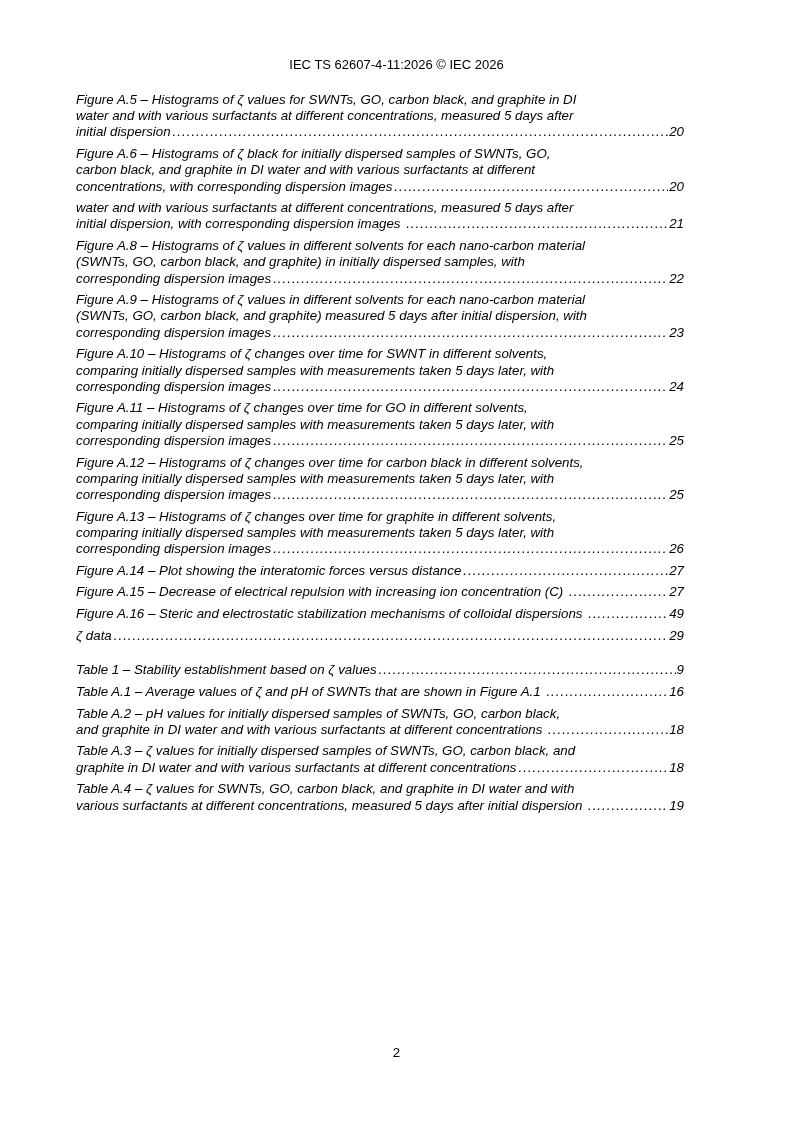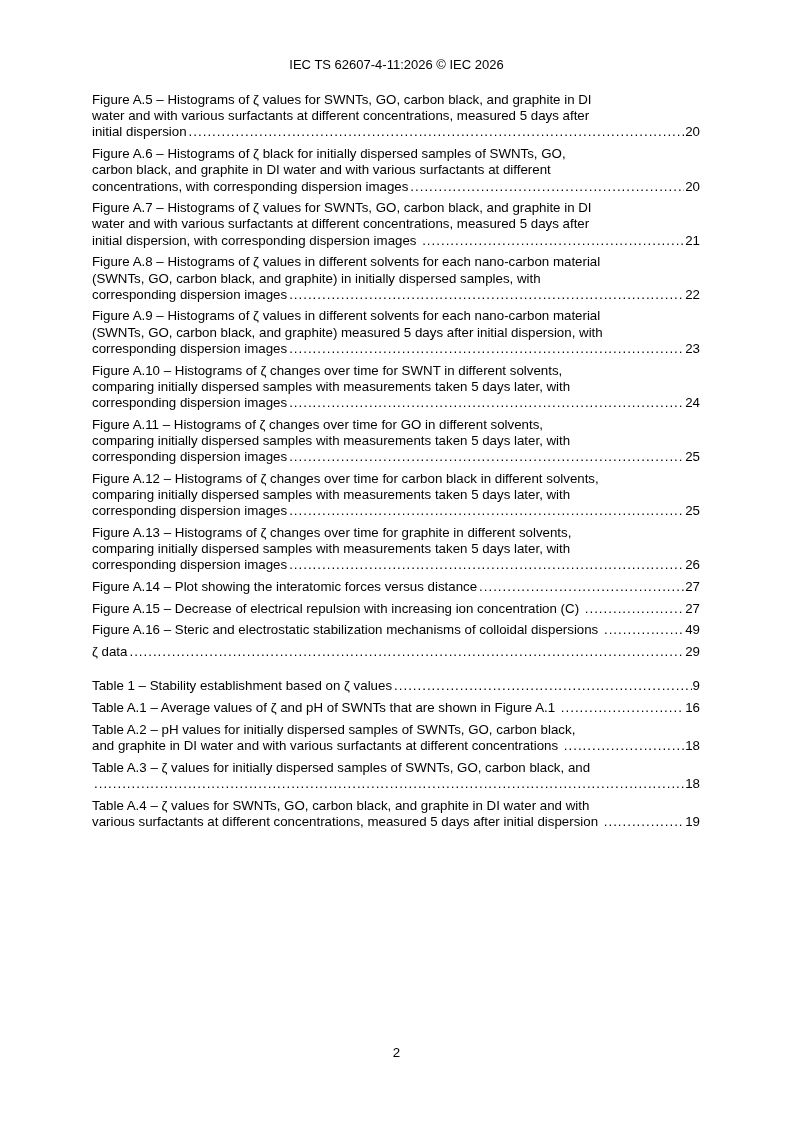--- a/index.html
+++ b/index.html
@@ -18,22 +18,23 @@
     top: 57px;
     left: 0;
     right: 0;
     text-align: center;
     font-size: 13px;
     color: #000000;
   }
   .content {
     position: absolute;
     top: 92px;
-    left: 92px;
+    left: 76px;
     width: 608px;
+    font-style: italic;
   }
   .toc-group { margin: 0; }
   .toc-group.tables { margin-top: 18px; }
   .toc-entry {
     margin-bottom: 5.5px;
     line-height: 16.2px;
   }
   .line { white-space: nowrap; }
   .line.last {
     display: flex;
@@ -79,21 +80,20 @@
         <div class="toc-entry">
           <div class="line">Figure A.6 – Histograms of ζ black for initially dispersed samples of SWNTs, GO,</div>
           <div class="line">carbon black, and graphite in DI water and with various surfactants at different</div>
           <div class="line last">
             <span class="txt">concentrations, with corresponding dispersion images</span>
             <span class="leader"></span>
             <span class="pg">20</span>
           </div>
         </div>
         <div class="toc-entry">
-          <div class="line">Figure A.7 – Histograms of ζ values for SWNTs, GO, carbon black, and graphite in DI</div>
           <div class="line">water and with various surfactants at different concentrations, measured 5 days after</div>
           <div class="line last">
             <span class="txt">initial dispersion, with corresponding dispersion images </span>
             <span class="leader"></span>
             <span class="pg">21</span>
           </div>
         </div>
         <div class="toc-entry">
           <div class="line">Figure A.8 – Histograms of ζ values in different solvents for each nano-carbon material</div>
           <div class="line">(SWNTs, GO, carbon black, and graphite) in initially dispersed samples, with</div>
@@ -196,20 +196,21 @@
           <div class="line">Table A.2 – pH values for initially dispersed samples of SWNTs, GO, carbon black,</div>
           <div class="line last">
             <span class="txt">and graphite in DI water and with various surfactants at different concentrations </span>
             <span class="leader"></span>
             <span class="pg">18</span>
           </div>
         </div>
         <div class="toc-entry">
           <div class="line">Table A.3 – ζ values for initially dispersed samples of SWNTs, GO, carbon black, and</div>
           <div class="line last">
+            <span class="txt">graphite in DI water and with various surfactants at different concentrations</span>
             <span class="leader"></span>
             <span class="pg">18</span>
           </div>
         </div>
         <div class="toc-entry">
           <div class="line">Table A.4 – ζ values for SWNTs, GO, carbon black, and graphite in DI water and with</div>
           <div class="line last">
             <span class="txt">various surfactants at different concentrations, measured 5 days after initial dispersion </span>
             <span class="leader"></span>
             <span class="pg">19</span>

